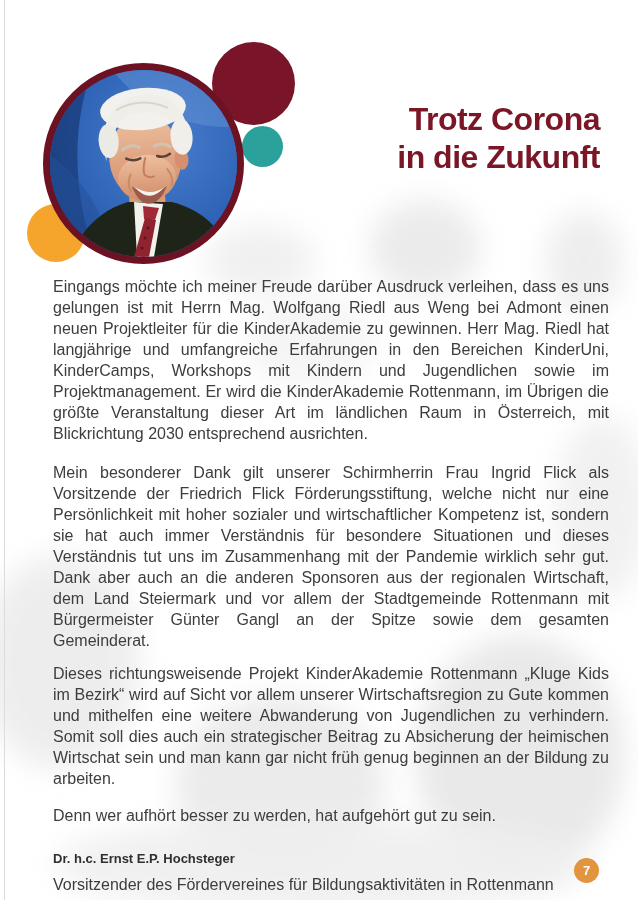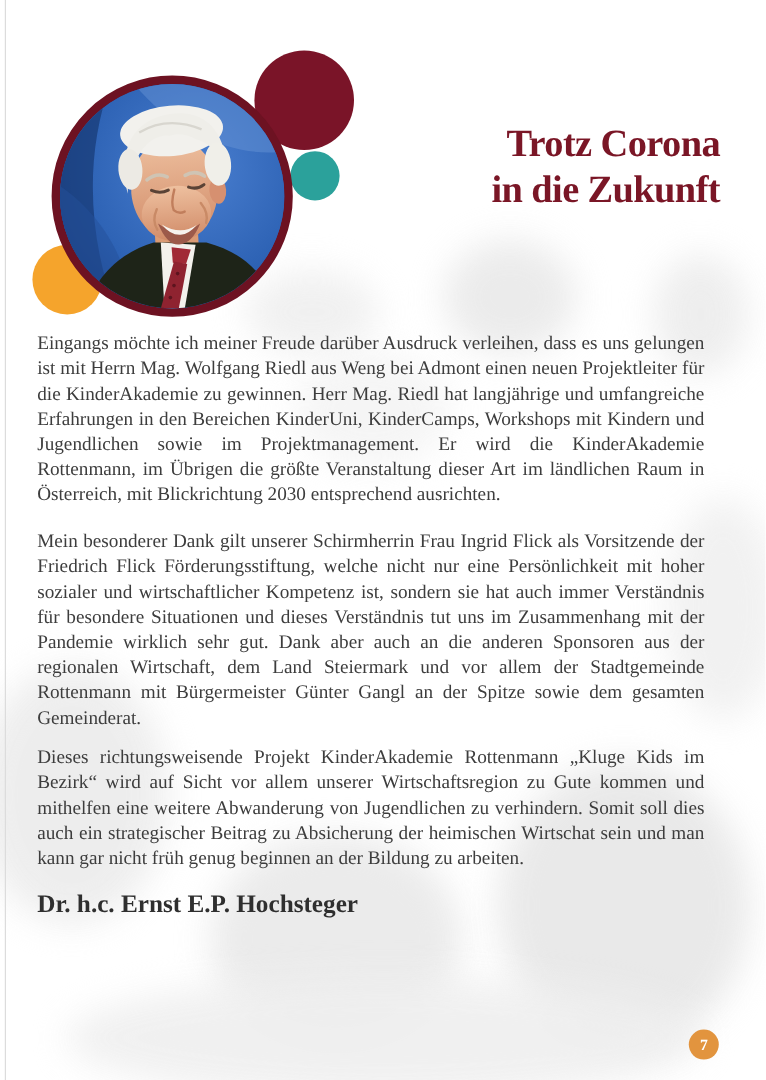--- a/index.html
+++ b/index.html
@@ -1,19 +1,19 @@
 <!DOCTYPE html>
 <html><head>
 <meta charset="utf-8">
 <style>
   html,body{margin:0;padding:0;background:#fff;}
   .page{
     position:relative;width:638px;height:900px;overflow:hidden;
     background:#ffffff;
-    font-family:Liberation Serif, serif;
+    font-family:Liberation Sans, sans-serif;
   }
   
   .blob{position:absolute;border-radius:50%;filter:blur(14px);z-index:0;}
   .b1{left:370px;top:200px;width:110px;height:95px;background:#e8e8e8;opacity:.85;}
   .b2{left:545px;top:212px;width:78px;height:100px;background:#ebebeb;opacity:.85;}
   .b3{left:-20px;top:555px;width:160px;height:215px;background:#ececec;opacity:.9;}
   .b4{left:175px;top:695px;width:210px;height:175px;background:#e9e9e9;opacity:.9;}
   .b5{left:415px;top:635px;width:210px;height:240px;background:#e7e7e7;opacity:.9;}
   .b6{left:55px;top:815px;width:530px;height:100px;background:#efefef;opacity:.9;}
   .b7{left:555px;top:415px;width:95px;height:185px;background:#efefef;opacity:.85;}
@@ -37,28 +37,28 @@
 
   
   .title{
     position:absolute;right:38px;top:100px;margin:0;z-index:4;
     text-align:right;color:#7a1626;font-weight:700;
     font-size:32px;line-height:38px;letter-spacing:-0.5px;
   }
 
   
   .body{
-    position:absolute;left:31px;top:276px;width:556px;z-index:4;
+    position:absolute;left:53px;top:276px;width:556px;z-index:4;
     color:#3d3d3d;font-size:16px;line-height:21px;
   }
   .body p{margin:0 0 18px 0;text-align:justify;}
   .body p.p2{margin-bottom:12px;}
   .body p.p3{margin-bottom:16px;}
   .body p.p4{margin-bottom:0;text-align:left;}
-  .sig-name{margin-top:10px;font-weight:700;font-size:21px;color:#2f2f2f;line-height:22px;}
+  .sig-name{margin-top:22px;font-weight:700;font-size:13px;color:#2f2f2f;line-height:22px;}
   .sig-role{margin-top:4px;font-size:16px;color:#3d3d3d;line-height:21px;}
 
   
   .page-badge{
     position:absolute;left:574px;top:858px;width:25px;height:25px;z-index:4;
     background:#e2943e;border-radius:50%;
     display:flex;align-items:center;justify-content:center;
     color:#ffffff;font-size:13px;font-weight:700;
   }
 </style>
@@ -141,20 +141,22 @@
 
   <h1 class="title">
     <div>Trotz Corona</div>
     <div>in die Zukunft</div>
   </h1>
 
   <div class="body">
     <p class="p1">Eingangs möchte ich meiner Freude darüber Ausdruck verleihen, dass es uns gelungen ist mit Herrn Mag. Wolfgang Riedl aus Weng bei Admont einen neuen Projektleiter für die KinderAkademie zu gewinnen. Herr Mag. Riedl hat langjährige und umfangreiche Erfahrungen in den Bereichen KinderUni, KinderCamps, Workshops mit Kindern und Jugendlichen sowie im Projektmanagement. Er wird die KinderAkademie Rottenmann, im Übrigen die größte Veranstaltung dieser Art im ländlichen Raum in Österreich, mit Blickrichtung 2030 entsprechend ausrichten.</p>
     <p class="p2">Mein besonderer Dank gilt unserer Schirmherrin Frau Ingrid Flick als Vorsitzende der Friedrich Flick Förderungsstiftung, welche nicht nur eine Persönlichkeit mit hoher sozialer und wirtschaftlicher Kompetenz ist, sondern sie hat auch immer Verständnis für besondere Situationen und dieses Verständnis tut uns im Zusammenhang mit der Pandemie wirklich sehr gut. Dank aber auch an die anderen Sponsoren aus der regionalen Wirtschaft, dem Land Steiermark und vor allem der Stadtgemeinde Rottenmann mit Bürgermeister Günter Gangl an der Spitze sowie dem gesamten Gemeinderat.</p>
     <p class="p3">Dieses richtungsweisende Projekt KinderAkademie Rottenmann „Kluge Kids im Bezirk“ wird auf Sicht vor allem unserer Wirtschaftsregion zu Gute kommen und mithelfen eine weitere Abwanderung von Jugendlichen zu verhindern. Somit soll dies auch ein strategischer Beitrag zu Absicherung der heimischen Wirtschat sein und man kann gar nicht früh genug beginnen an der Bildung zu arbeiten.</p>
+    <p class="p4">Denn wer aufhört besser zu werden, hat aufgehört gut zu sein.</p>
     <div class="sig-name">Dr. h.c. Ernst E.P. Hochsteger</div>
+    <div class="sig-role">Vorsitzender des Fördervereines für Bildungsaktivitäten in Rottenmann</div>
   </div>
 
   <div class="page-badge">
     <span>7</span>
   </div>
 
 </div>
 
 </body></html>

